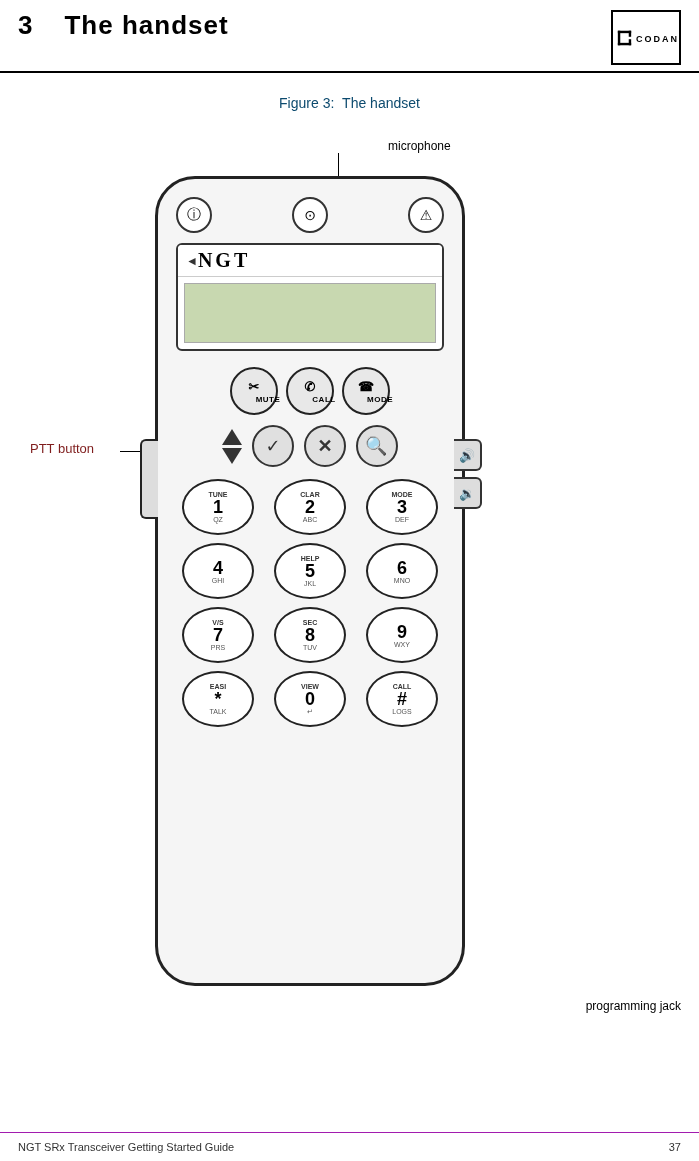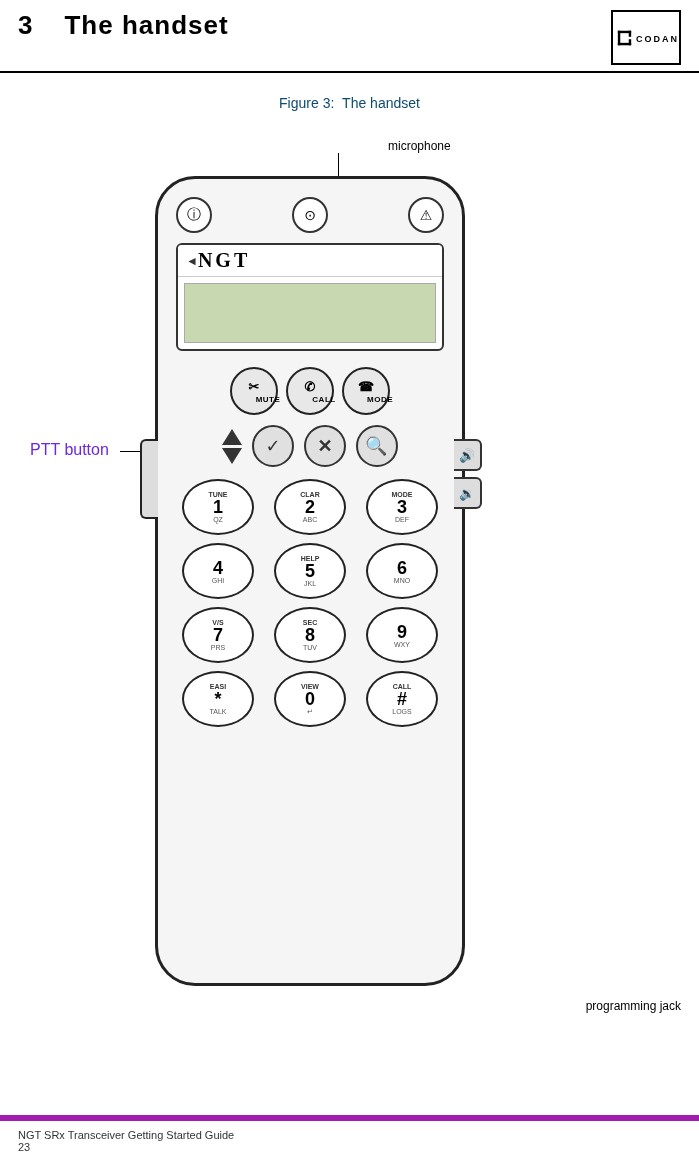--- a/index.html
+++ b/index.html
@@ -84,22 +84,22 @@
       width: 1px;
       height: 38px;
       background: #000;
     }
 
     
     .ptt-label {
       position: absolute;
       top: 320px;
       left: 30px;
-      font-size: 16px;
-      color: #6d28d9;
+      font-size: 13px;
+      color: #7f1d1d;
     }
     .ptt-line {
       position: absolute;
       top: 330px;
       left: 120px;
       width: 40px;
       height: 1px;
       background: #000;
     }
 
@@ -366,22 +366,21 @@
 
     
     .footer {
       position: absolute;
       bottom: 0;
       left: 0;
       right: 0;
       display: flex;
       justify-content: space-between;
       padding: 8px 18px;
-      border-top: 6px solid #a21caf;
-      flex-direction: column;
+      border-top: 1px solid #a21caf;
     }
     .footer-text {
       font-size: 11px;
       color: #333;
     }
   </style>
 </head>
 <body>
 
 <div class="header">
@@ -563,14 +562,14 @@
         <span class="key-sub">LOGS</span>
       </div>
 
     </div>
   </div>
 
 </div>
 
 <div class="footer">
   <span class="footer-text">NGT SRx Transceiver Getting Started Guide</span>
-  <span class="footer-text">23</span>
+  <span class="footer-text">37</span>
 </div>
 
 </body></html>

